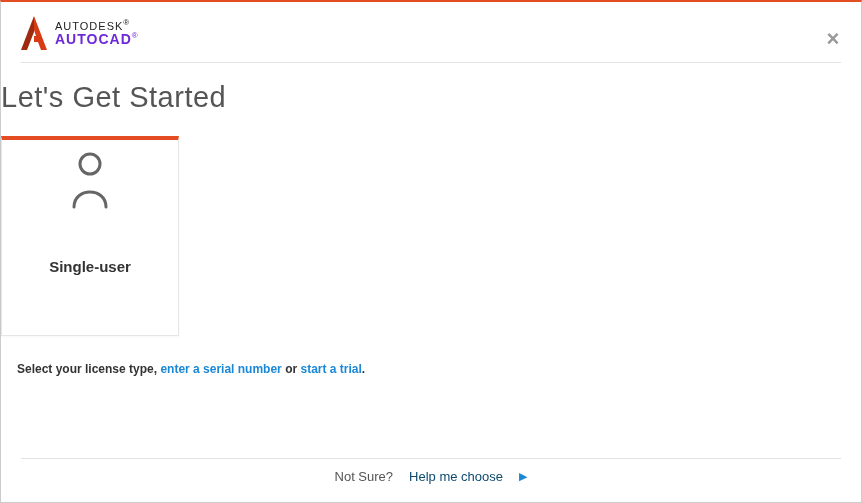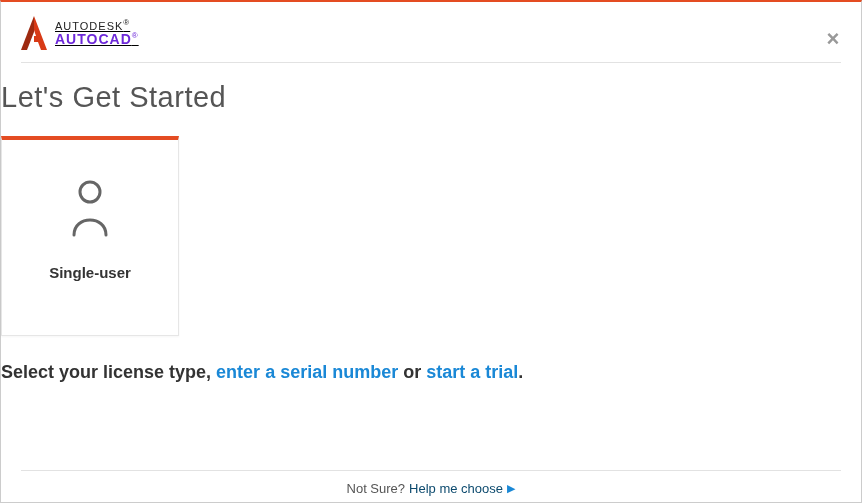--- a/index.html
+++ b/index.html
@@ -1,36 +1,36 @@
 <!DOCTYPE html>
 <html><head>
 <meta charset="utf-8">
 <style>
   * { box-sizing: border-box; margin: 0; padding: 0; }
   html, body { width: 862px; height: 503px; font-family: Arial, Helvetica, sans-serif; background: #fff; overflow: hidden; }
   .window { width: 862px; height: 503px; border: 1px solid #ccc; border-top: 2px solid #e44c22; position: relative; display: flex; flex-direction: column; }
   .header { display: flex; align-items: center; padding: 14px 20px 12px 20px; position: relative; }
   .logo-wrap { display: flex; align-items: center; gap: 8px; }
   .logo-mark { width: 26px; height: 34px; }
-  .brand-text { display: flex; flex-direction: column; line-height: 1.05; text-decoration: underline; }
+  .brand-text { display: flex; flex-direction: column; line-height: 1.05; }
   .brand-line1 { font-size: 11px; letter-spacing: 1px; color: #222; font-weight: 400; }
   .brand-line1 .reg { font-size: 8px; vertical-align: super; }
   .brand-line2 { font-size: 14px; letter-spacing: 1px; color: #6d28d9; font-weight: 700; }
   .brand-line2 .reg { font-size: 8px; vertical-align: super; font-weight: 400;}
   .close-btn { position: absolute; right: 18px; top: 28px; width: 20px; height: 20px; cursor: pointer; color: #999; font-size: 22px; line-height: 18px; text-align: center; font-weight: 700;}
   .hr-top { border: none; border-top: 1px solid #e2e2e2; margin: 0 20px; }
   .main { flex: 1; display: flex; flex-direction: column; padding-top: 18px; }
   .title { font-size: 29px; color: #555; font-weight: 400; letter-spacing: 0.5px; }
   .cards { display: flex; gap: 10px; margin-top: 22px; }
-  .card { width: 178px; height: 200px; border: 1px solid #e6e6e6; border-top: 4px solid #e44c22; background: #fff; box-shadow: 0 1px 2px rgba(0,0,0,0.04); cursor: pointer; display: flex; flex-direction: column; align-items: center; padding-top: 36px; }
+  .card { width: 178px; height: 200px; border: 1px solid #e6e6e6; border-top: 4px solid #e44c22; background: #fff; box-shadow: 0 1px 2px rgba(0,0,0,0.04); cursor: pointer; display: flex; flex-direction: column; align-items: center; padding-top: 8px; gap: 22px; }
   .card-icon { height: 64px; display:flex; align-items:center; justify-content:center; }
   .card-label { margin-top: 24px; font-size: 15px; font-weight: 700; color: #333; }
-  .sub { margin-top: 26px; font-size: 18px; color: #333; font-weight: 700; }
+  .sub { margin-top: 26px; font-size: 12px; color: #333; font-weight: 700; margin-left: 16px; }
   .sub a { color: #1a88d6; text-decoration: none; font-weight: 700; }
-  .footer { border-top: 1px solid #e2e2e2; margin: 0 20px; padding: 10px 0 6px 0; text-align: center; font-size: 13px; color: #555; display:flex; justify-content:center; align-items:center; gap:4px;}
+  .footer { border-top: 1px solid #e2e2e2; margin: 12px 20px; padding: 10px 0 6px 0; text-align: center; font-size: 13px; color: #555; display:flex; justify-content:center; align-items:center; gap:16px;}
   .footer a { color: #0c4a6e; text-decoration: none; }
   .chev { color: #1a88d6; font-size: 11px; }
   svg { display: block; }
 </style>
 </head>
 <body>
 
 <div class="window">
 
   <div class="header">

